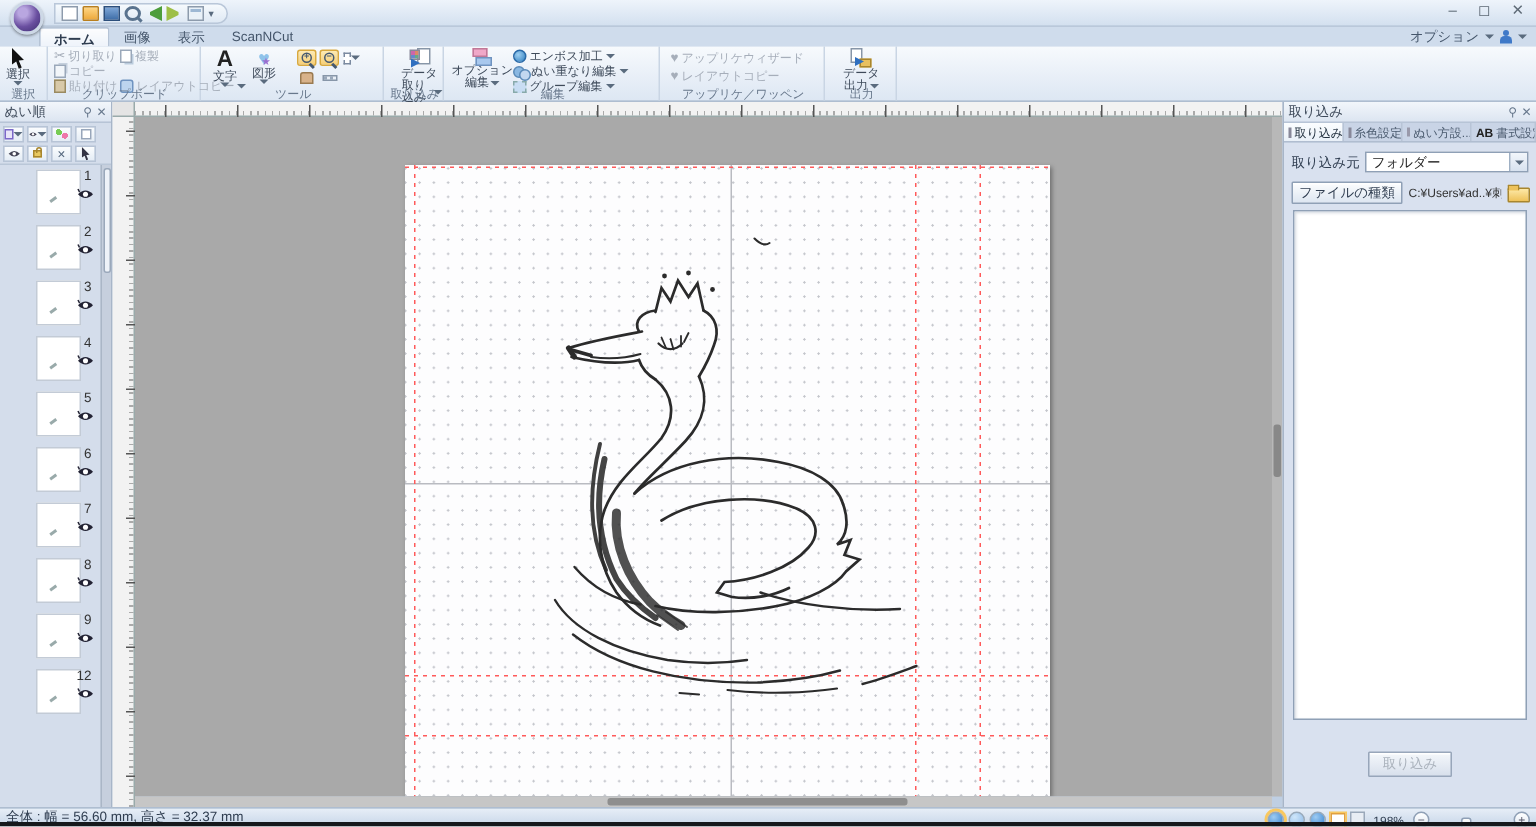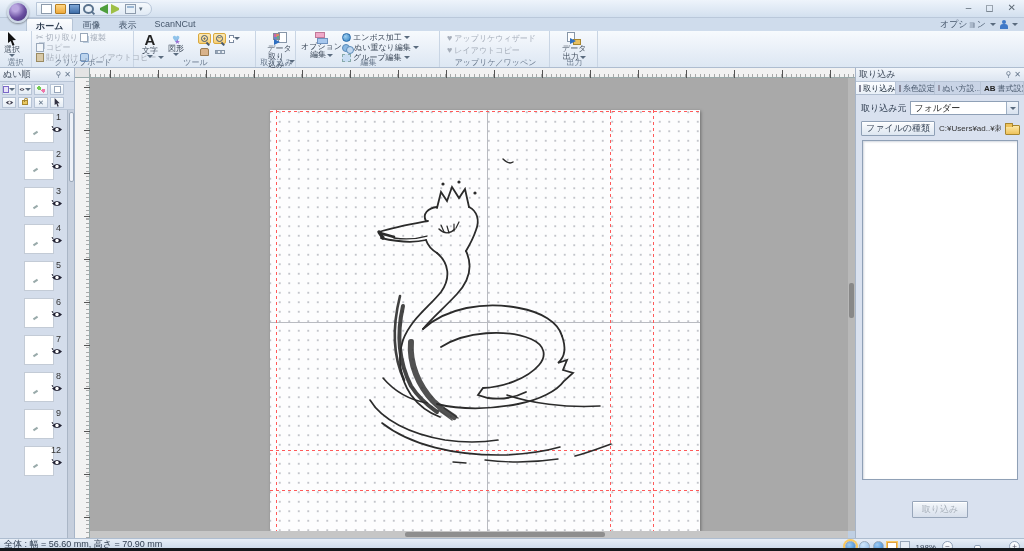--- a/index.html
+++ b/index.html
@@ -680,21 +680,21 @@
         <div class="rp-btn">ファイルの種類</div>
         <div class="rp-path">C:¥Users¥ad..¥刺しゅうPRO 10</div>
         <div class="folder-icon"></div>
       </div>
       <div class="rp-listbox"></div>
       <div class="rp-import-btn">取り込み</div>
     </div>
   </div>
 
   <div class="statusbar">
-    <div class="sb-text">全体 : 幅 = 56.60 mm, 高さ = 70.90 mm</div>
+    <div class="sb-text">全体 : 幅 = 56.60 mm, 高さ = 32.37 mm</div>
     <div class="sb-right">
       <span class="sb-circle sel"></span>
       <span class="sb-circle lt"></span>
       <span class="sb-circle"></span>
       <span class="sb-square"></span>
       <span class="sb-page"></span>
       <span class="sb-zoom">198%</span>
       <span class="sb-minus">−</span>
       <span class="sb-track">
           <span class="sb-handle"></span>

